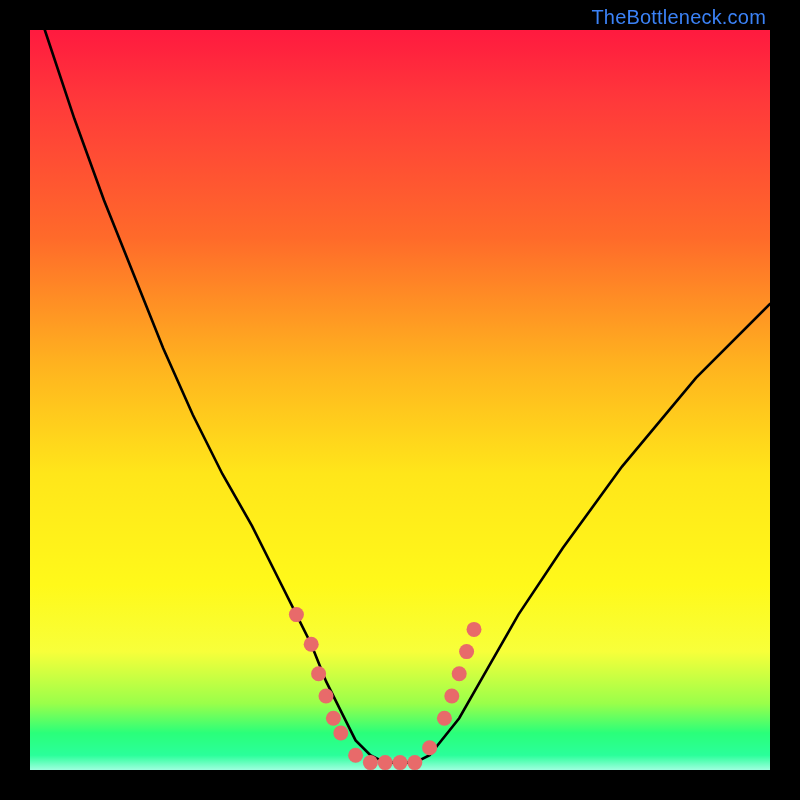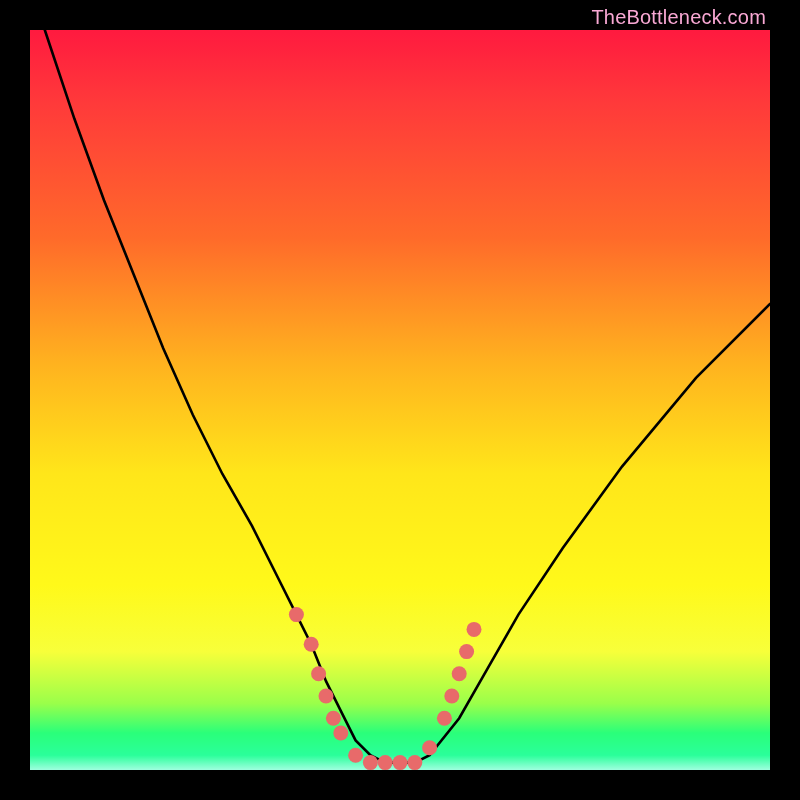--- a/index.html
+++ b/index.html
@@ -44,21 +44,21 @@
     left: 0;
     top: 0;
     width: 740px;
     height: 740px;
     overflow: visible;
   }
   .watermark {
     position: absolute;
     top: 6px;
     right: 34px;
-    color: #f9a8d4;
+    color: #3b82f6;
     font-size: 20px;
     letter-spacing: 0.2px;
     user-select: none;
   }
 </style>
 </head>
 <body>
 
 <div class="frame">
   <div class="plot-area">

